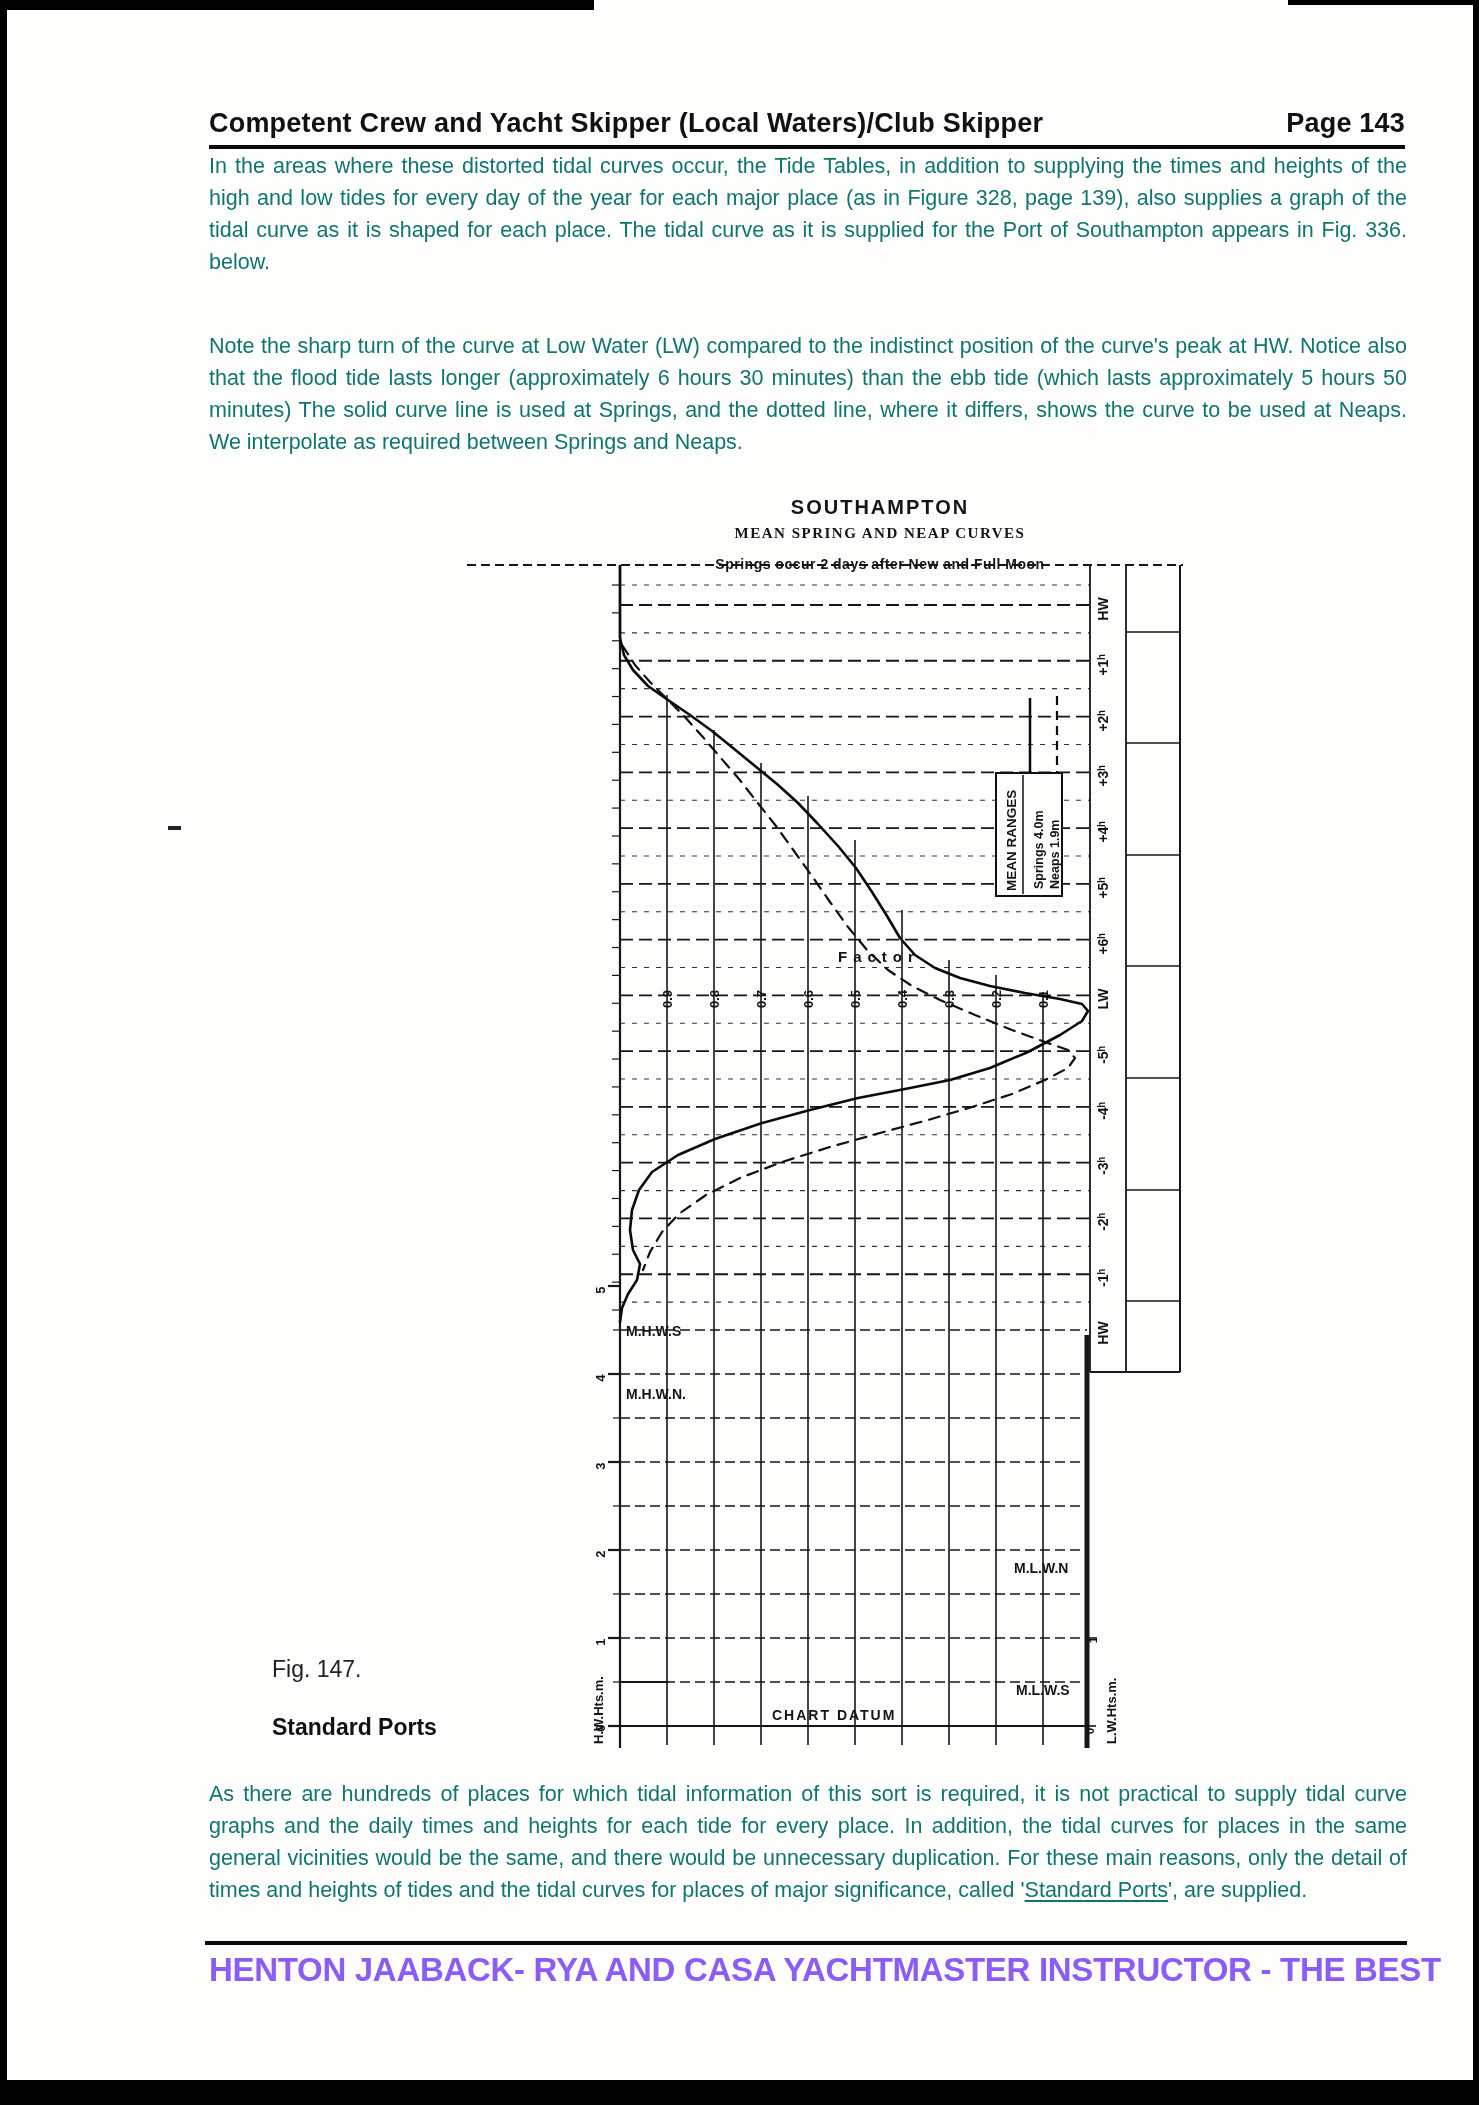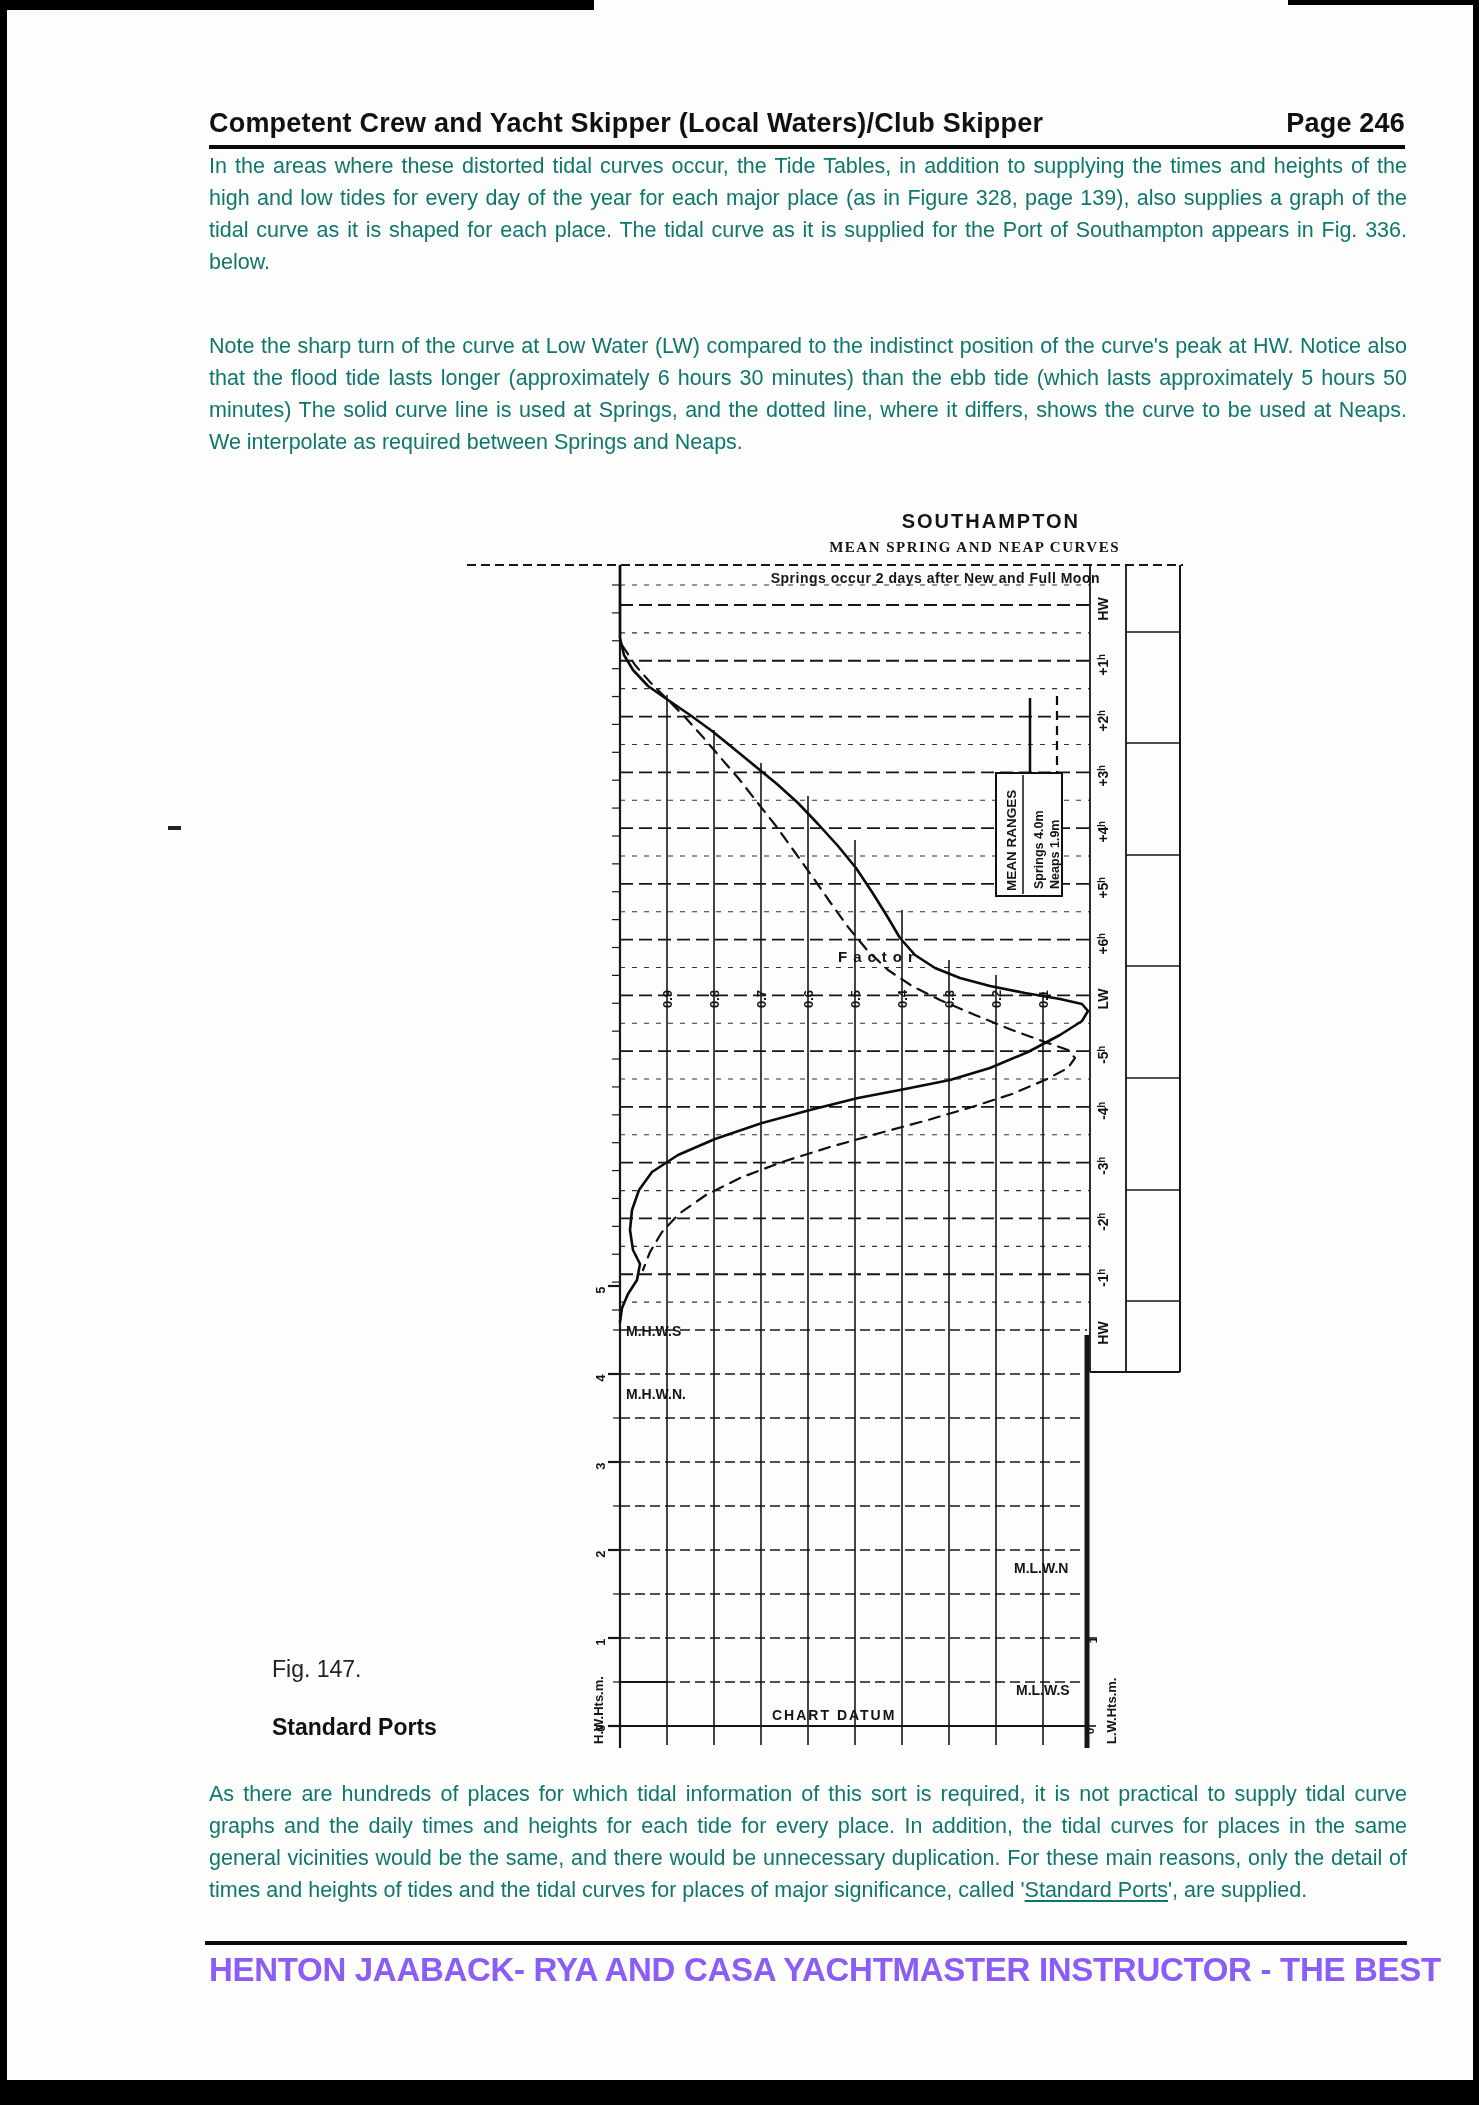--- a/index.html
+++ b/index.html
@@ -10,21 +10,21 @@
   .speck{position:absolute;background:#222;}
   
   .header{position:absolute;left:209px;top:108px;width:1196px;display:flex;justify-content:space-between;
           align-items:flex-end;border-bottom:4px solid #0a0a0a;padding-bottom:6px;}
   .header .t{font-size:27px;font-weight:bold;letter-spacing:.2px;}
   
   .para{position:absolute;left:209px;width:1198px;font-size:21.5px;line-height:32px;text-align:justify;
         color:#0f766e;}
   .para u{text-underline-offset:3px;}
   
-  .cap{position:absolute;text-align:right;color:#151515;margin-top:14px;}
+  .cap{position:absolute;text-align:center;color:#151515;}
   .fig-caption{position:absolute;left:272px;top:1656px;font-size:23px;color:#222;}
   .section-heading{position:absolute;left:272px;top:1714px;font-size:23px;font-weight:bold;color:#111;}
   .footer-rule{position:absolute;left:205px;top:1941px;width:1202px;border-top:4px solid #0a0a0a;}
   .footer{position:absolute;left:209px;top:1951px;width:1198px;font-size:33px;font-weight:bold;
           letter-spacing:-.3px;white-space:nowrap;color:#8b5cf6;}
   svg text{font-family:"Liberation Sans",sans-serif;fill:#141414;}
   .chart-svg{position:absolute;left:450px;top:552px;}
 </style>
 </head>
 <body>
@@ -33,21 +33,21 @@
 
   <div class="bar" style="left:0;top:0;width:7px;height:2105px;"></div>
   <div class="bar" style="left:0;top:0;width:594px;height:10px;"></div>
   <div class="bar" style="left:1288px;top:0;width:191px;height:5px;"></div>
   <div class="bar" style="left:1473px;top:0;width:6px;height:2105px;"></div>
   <div class="bar" style="left:0;top:2080px;width:1479px;height:25px;"></div>
   <div class="speck" style="left:168px;top:826px;width:13px;height:4px;"></div>
 
   <div class="header">
     <span class="t">Competent Crew and Yacht Skipper (Local Waters)/Club Skipper</span>
-    <span class="t">Page 246</span>
+    <span class="t">Page 143</span>
   </div>
 
   <div class="para" style="top:150px;">In the areas where these distorted tidal curves occur, the Tide Tables, in addition to supplying the times and heights of the high and low tides for every day of the year for each major place (as in Figure 328, page 139), also supplies a graph of the tidal curve as it is shaped for each place. The tidal curve as it is supplied for the Port of Southampton appears in Fig. 336. below.</div>
   <div class="para" style="top:330px;">Note the sharp turn of the curve at Low Water (LW) compared to the indistinct position of the curve's peak at HW. Notice also that the flood tide lasts longer (approximately 6 hours 30 minutes) than the ebb tide (which lasts approximately 5 hours 50 minutes) The solid curve line is used at Springs, and the dotted line, where it differs, shows the curve to be used at Neaps. We interpolate as required between Springs and Neaps.</div>
 
   <div class="cap" style="left:680px;top:496px;width:400px;font-size:20px;font-weight:bold;letter-spacing:2px;">SOUTHAMPTON</div>
   <div class="cap" style="left:640px;top:525px;width:480px;font-size:15px;font-weight:bold;letter-spacing:1.5px;font-family:Liberation Serif, serif;">MEAN SPRING AND NEAP CURVES</div>
   <div class="cap" style="left:660px;top:556px;width:440px;font-size:14px;font-weight:bold;letter-spacing:.5px;">Springs occur  2 days after New and Full Moon</div>
 
   <svg class="chart-svg" width="745" height="1210" viewBox="450 552 745 1210">

